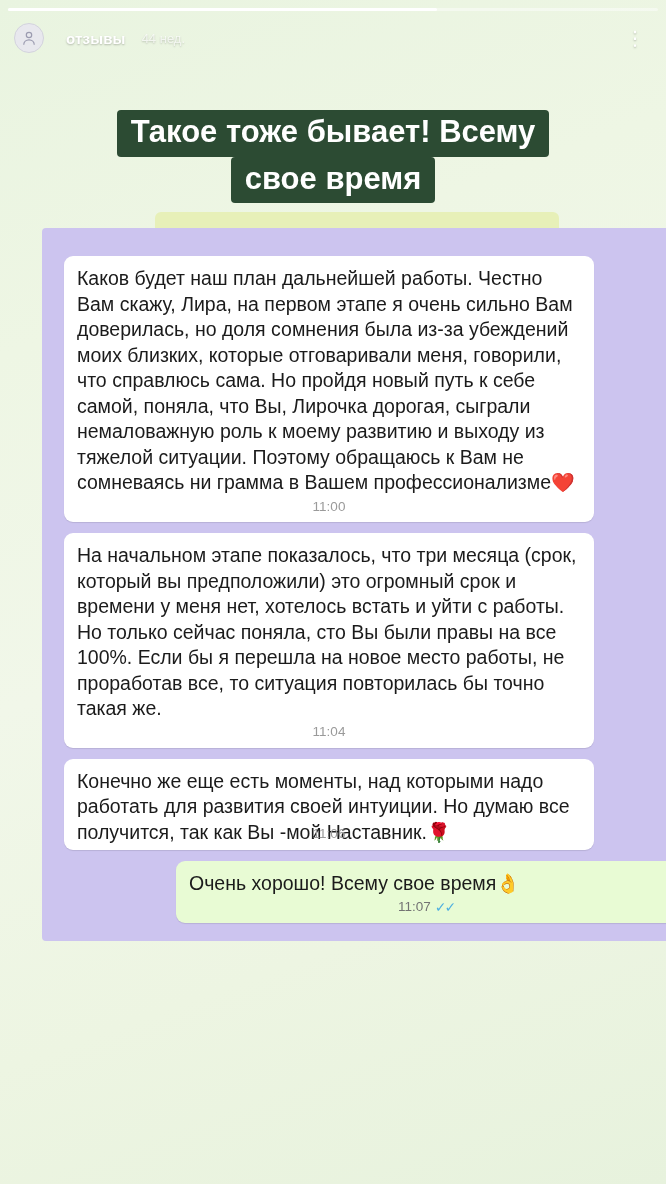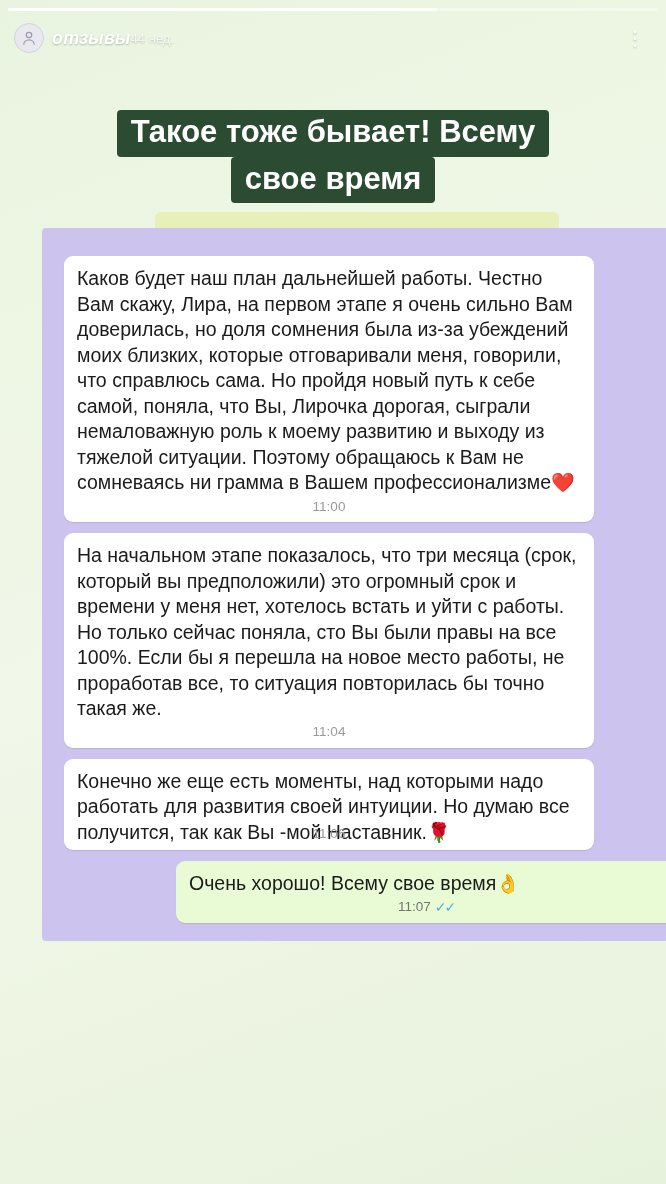--- a/index.html
+++ b/index.html
@@ -33,30 +33,29 @@
   }
   .avatar {
     width: 30px; height: 30px; border-radius: 50%;
     background: #e8e8ee;
     border: 1px solid #d3d3dd;
     display: flex; align-items: center; justify-content: center;
     flex: 0 0 auto;
   }
   .avatar svg { display: block; }
   .account {
-    margin-left: 8px;
+    margin-left: 22px;
     color: #ffffff;
-    font-size: 18px;
+    font-size: 15px;
     font-weight: 600;
     text-shadow: 0 1px 2px rgba(0,0,0,0.25);
     letter-spacing: .2px;
-    font-style: italic;
   }
   .timeago {
-    margin-left: 0;
+    margin-left: 16px;
     color: rgba(255,255,255,0.72);
     font-size: 13px;
     text-shadow: 0 1px 2px rgba(0,0,0,0.2);
   }
   .more-btn {
     margin-left: auto;
     color: #fff;
     font-size: 20px;
     line-height: 1;
     letter-spacing: 1px;

